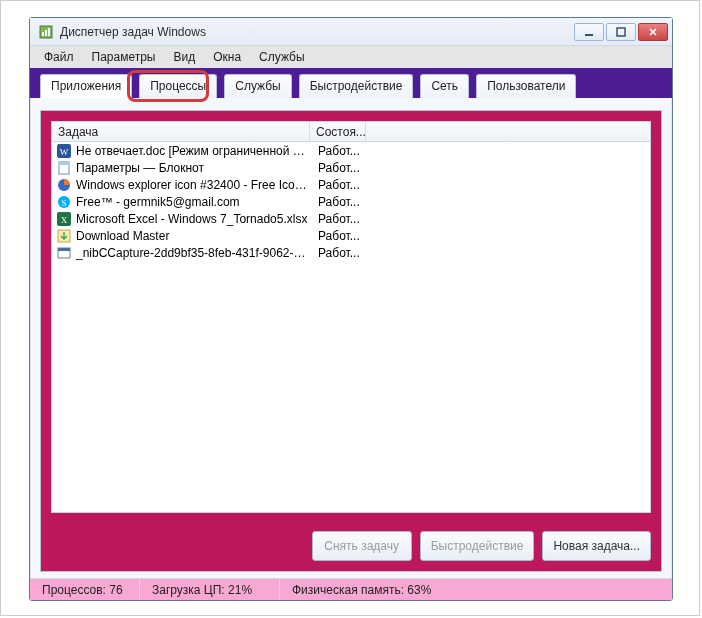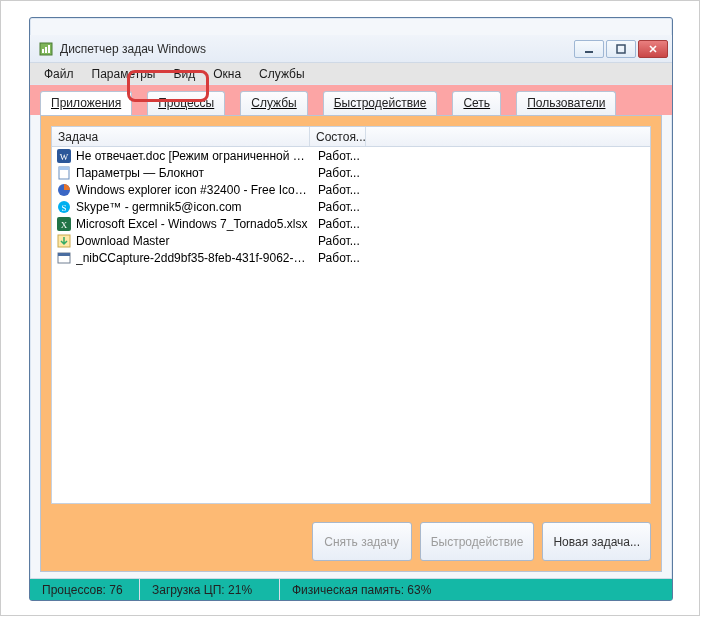--- a/index.html
+++ b/index.html
@@ -33,21 +33,20 @@
     flex-direction: column;
   }
   
   .titlebar {
     height: 28px;
     background: linear-gradient(#f0f4fa,#e5ecf6);
     display: flex;
     align-items: center;
     padding: 0 4px 0 8px;
     border-bottom: 1px solid #cfd9e6;
-    margin-top: 17px;
   }
   .titlebar .app-icon {
     width: 16px; height: 16px; margin-right: 6px;
     display:flex;align-items:center;justify-content:center;
   }
   .titlebar .title { flex: 1; color:#2b2b2b; }
   .winbtns { display:flex; gap:2px; }
   .winbtn {
     width:30px; height:18px;
     border:1px solid #9fb7d4;
@@ -67,23 +66,22 @@
     padding:0 6px;
     gap:2px;
     background:#e5e5e5;
     border-bottom:1px solid #e1e7ef;
   }
   .menuitem{ padding:2px 8px; color:#1c1c1c; border-radius:2px; }
   
   .tabbar{
     display:flex;
     padding:6px 10px 0 10px;
-    gap:16px;
-    background:#fca5a5;
-    text-decoration:underline;
+    gap:8px;
+    background:#4c1d95;
   }
   .tab{
     padding:4px 10px 5px 10px;
     border:1px solid #b7c4d6;
     border-bottom:none;
     background:linear-gradient(#fdfdfe,#eef2f8);
     border-radius:3px 3px 0 0;
     margin-right:-1px;
     color:#222;
     position:relative;
@@ -94,24 +92,24 @@
   }
   .highlight-ring{
     position:absolute;
     border:3px solid #d63b3b;
     border-radius:8px;
     pointer-events:none;
     z-index:50;
   }
   
   .panel{
-    margin:0 10px 6px 10px;
+    margin:12px 10px 6px 10px;
     flex:1;
     border:1px solid #b7c4d6;
-    background:#fdba74;
+    background:#be185d;
     display:flex;
     flex-direction:column;
     position:relative;
     z-index:2;
   }
   .list-wrap{
     margin:10px;
     flex:1;
     border:1px solid #c7d1de;
     display:flex;
@@ -136,36 +134,36 @@
   }
   .row .icon{ width:16px;height:16px;margin-right:4px;display:flex;align-items:center;justify-content:center;font-size:11px;}
   .row .task{ width:236px; overflow:hidden; white-space:nowrap; text-overflow:ellipsis;}
   .row .status{ width:56px; padding-left:6px; overflow:hidden; white-space:nowrap;}
   
   .btnrow{
     display:flex; justify-content:flex-end; gap:8px;
     padding:8px 10px 10px 10px;
   }
   .btn{
-    min-width:100px; height:39px;
+    min-width:100px; height:30px;
     border:1px solid #a9b8cc;
     background:linear-gradient(#fbfcfe,#e8eef7);
     border-radius:3px;
     font-size:12px;
     padding:0 10px;
     color:#333;
   }
   .btn[disabled]{ color:#9c9c9c; }
   
   .statusbar{
     height:22px;
     border-top:1px solid #cfd9e6;
     display:flex; align-items:center;
     font-size:12px; color:#222;
-    background:#14b8a6;
+    background:#f9a8d4;
   }
   .statuscell{ padding:0 12px; border-right:1px solid #d6dee8; height:100%; display:flex;align-items:center;}
   .statuscell:last-child{border-right:none;}
   
   .ico svg{display:block;}
 </style>
 </head>
 <body>
 
 <div class="outer">
@@ -254,21 +252,21 @@
               <span class="task">Windows explorer icon #32400 - Free Icons and...</span>
               <span class="status">Работ...</span>
             </div>
             <div class="row">
               <span class="icon ico">
                 <svg width="14" height="14">
                   <circle cx="7" cy="7" r="6" fill="#00aff0"></circle>
                   <text x="7" y="11" font-size="9" text-anchor="middle" fill="#fff" font-family="Segoe UI">S</text>
                 </svg>
               </span>
-              <span class="task">Skype™ - germnik5@icon.com</span>
+              <span class="task">Free™ - germnik5@gmail.com</span>
               <span class="status">Работ...</span>
             </div>
             <div class="row">
               <span class="icon ico">
                 <svg width="14" height="14">
                   <rect width="14" height="14" rx="2" fill="#217346"></rect>
                   <text x="7" y="11" font-size="9" text-anchor="middle" fill="#fff" font-family="Segoe UI">X</text>
                 </svg>
               </span>
               <span class="task">Microsoft Excel - Windows 7_Tornado5.xlsx</span>

